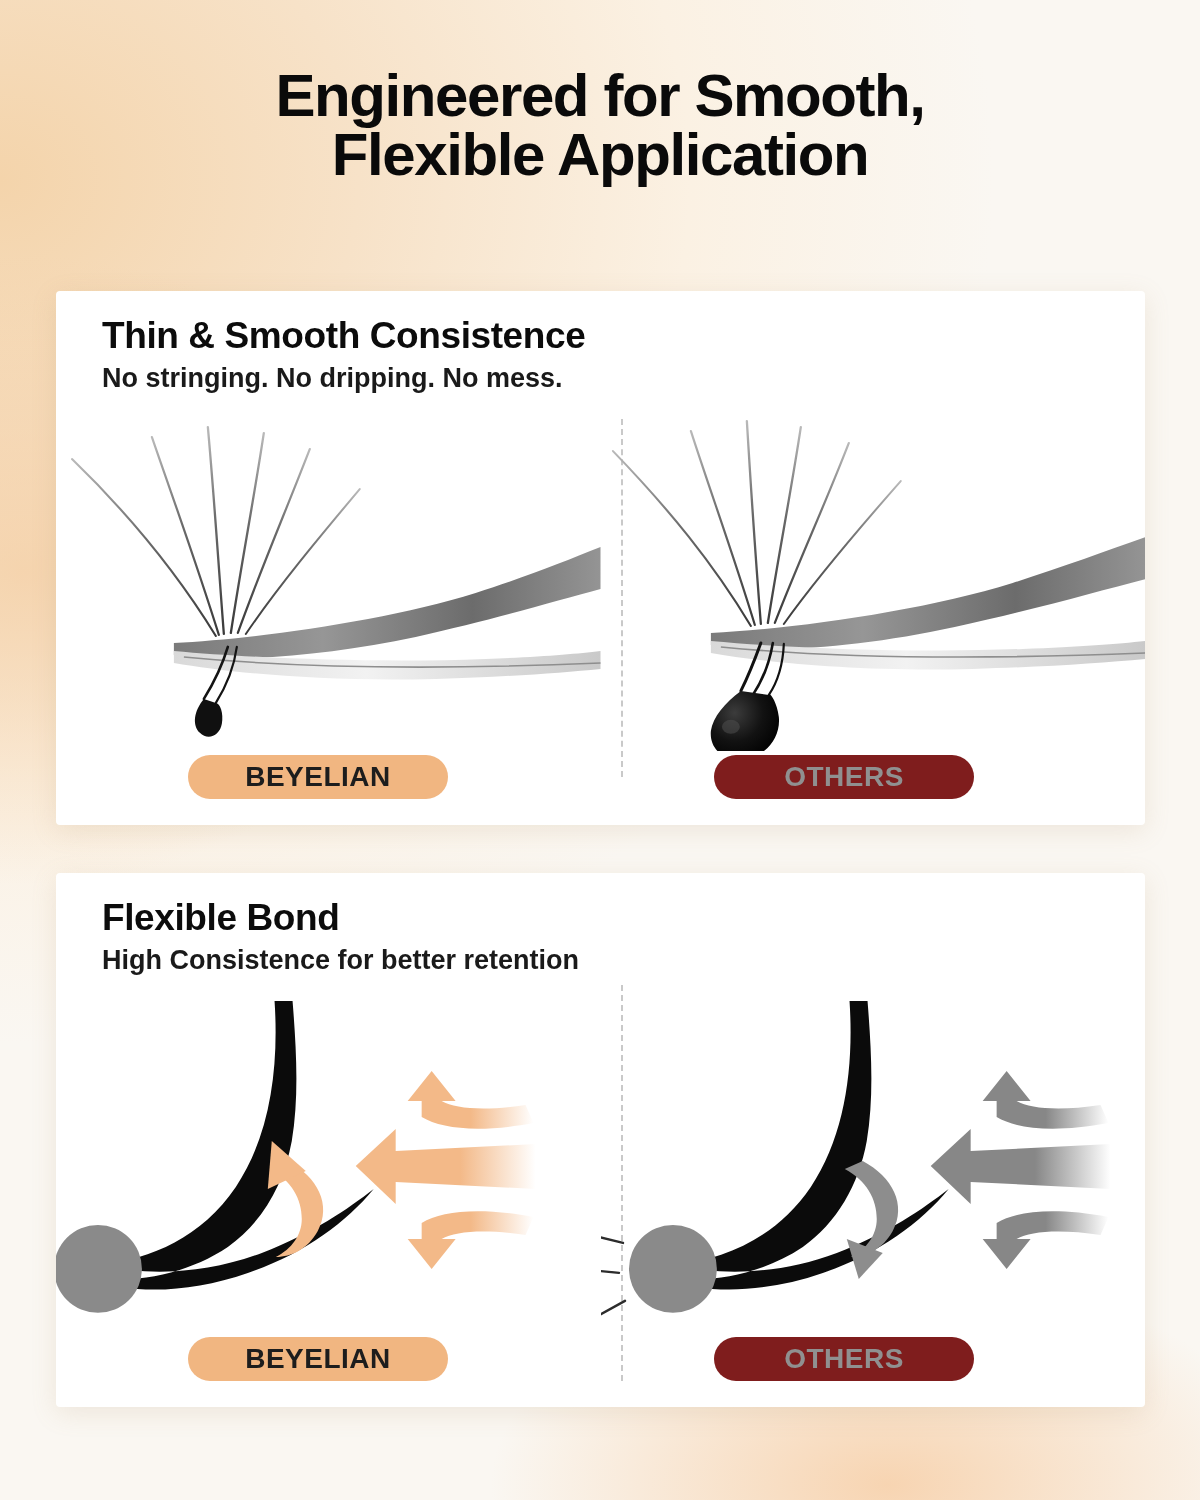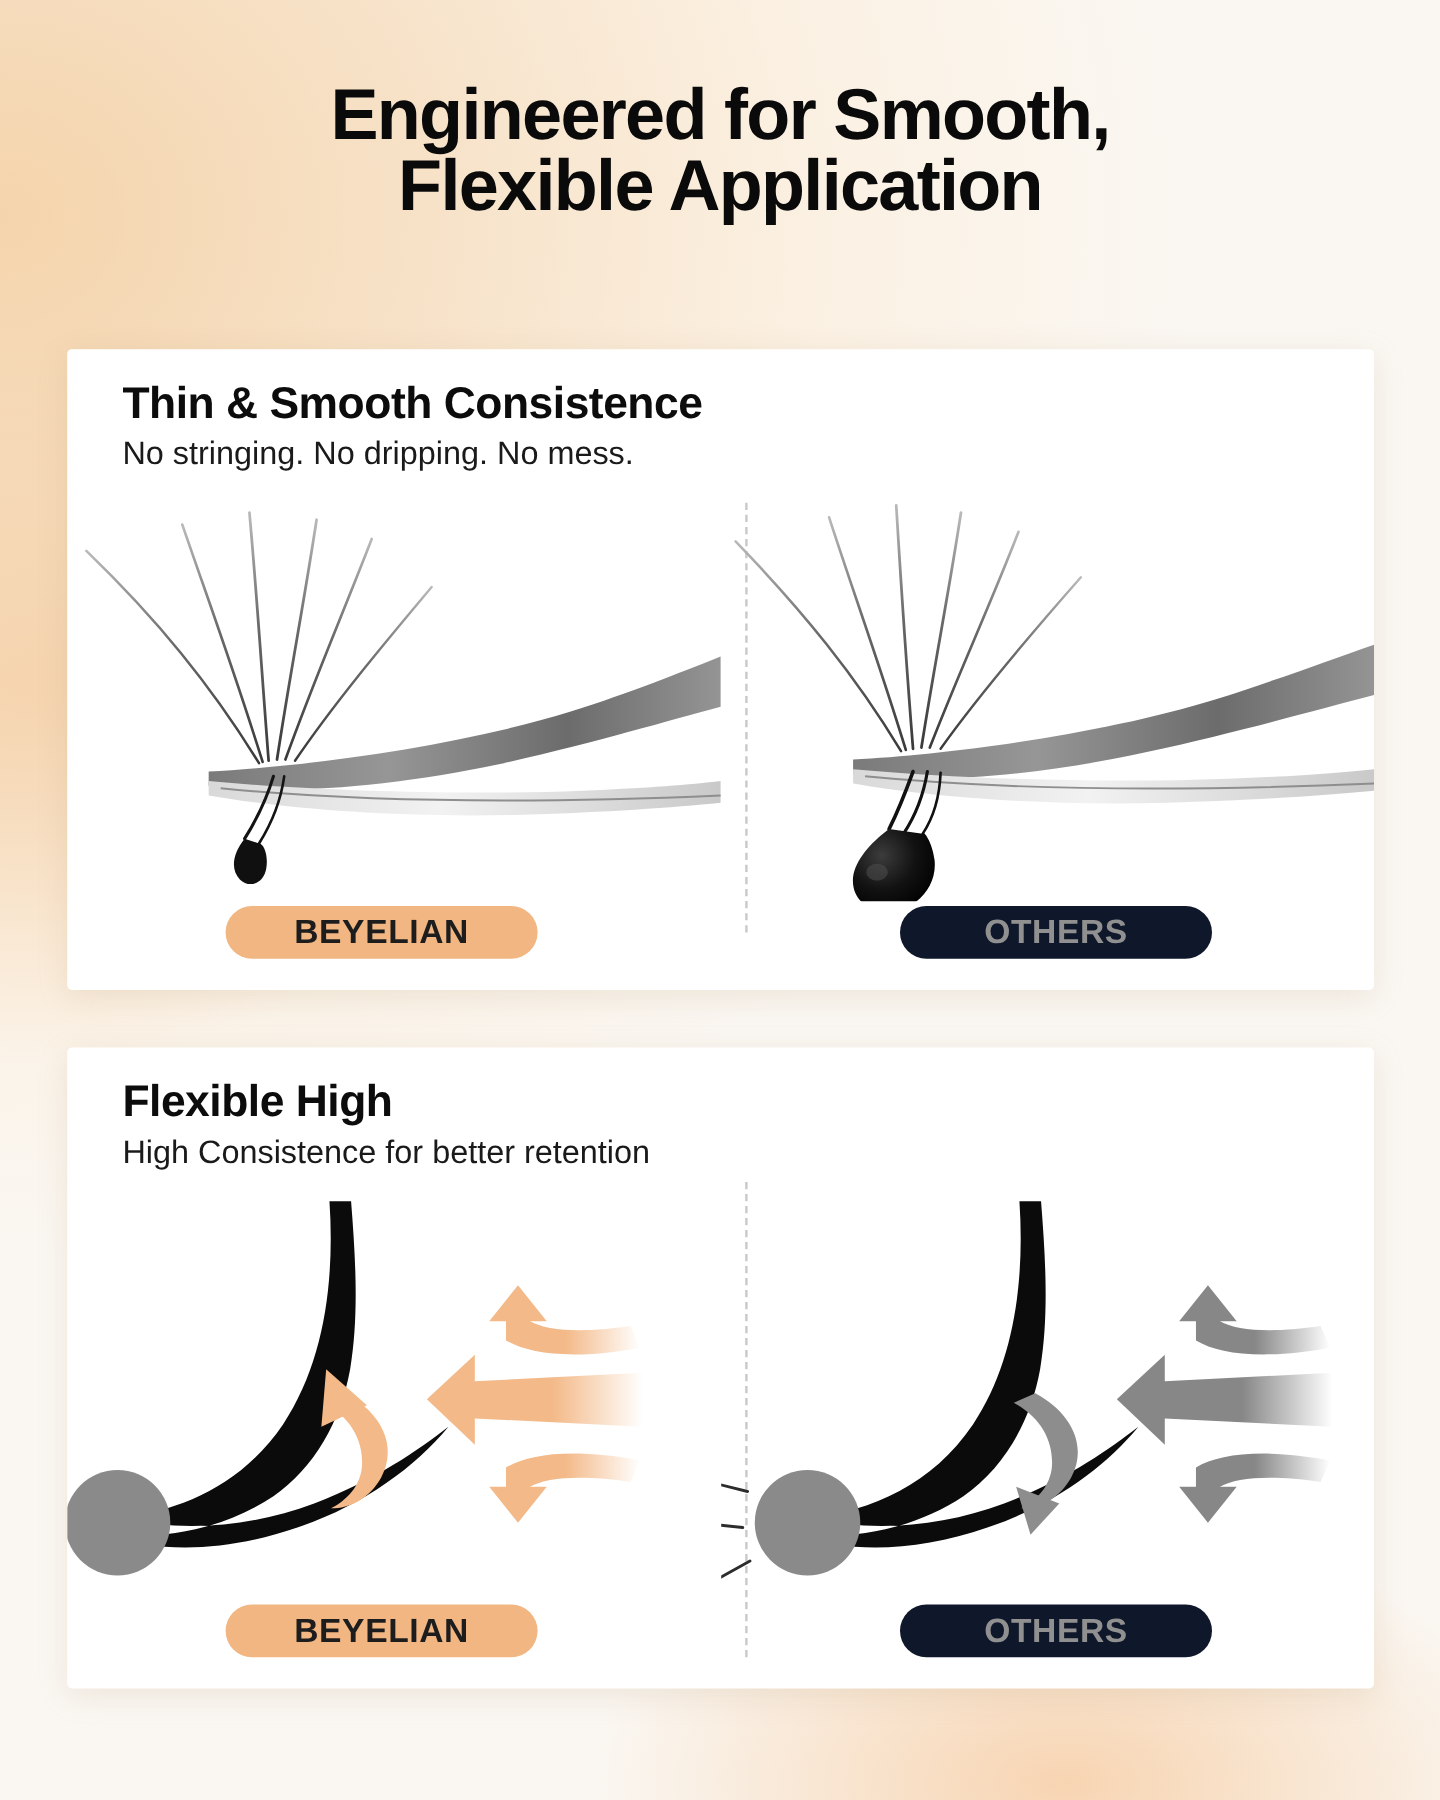--- a/index.html
+++ b/index.html
@@ -51,21 +51,21 @@
   }
   #card-1 { left:56px; top:291px;  width:1089px; height:534px; }
   #card-2 { left:56px; top:873px;  width:1089px; height:534px; }
 
   .card-title {
     position:absolute; left:46px; top:24px;
     font-size:37px; font-weight:700; letter-spacing:-.4px; color:#0c0c0c;
   }
   .card-sub {
     position:absolute; left:46px; top:72px;
-    font-size:27px; font-weight:400; color:#1a1a1a;
+    font-size:27px; font-weight:700; color:#1a1a1a;
   }
 
   
   .compare { position:absolute; left:0; right:0; }
   #compare-1 { top:120px; height:340px; }
   #compare-2 { top:128px; height:330px; }
 
   .divider {
     position:absolute; top:0; bottom:0; left:565px; width:0;
     border-left:2px dashed #c9c9c9;
@@ -84,21 +84,21 @@
   .badge-row { position:absolute; left:0; right:0; height:44px; }
   #badges-1 { top:464px; }
   #badges-2 { top:464px; }
 
   .badge {
     position:absolute; height:44px; line-height:44px;
     border-radius:22px; text-align:center;
     font-size:28px; letter-spacing:.5px; font-weight:700;
   }
   .badge-brand  { left:132px; width:260px; background:#f1b681; color:#1d1d1d; }
-  .badge-others { left:694px; width:260px; background:#0f172a; color:#909090; }
+  .badge-others { left:658px; width:260px; background:#7f1d1d; color:#909090; }
 </style>
 </head>
 <body>
 
 <div class="bg-layer bg-base"></div>
 <div class="bg-layer bg-soft-left"></div>
 <div class="bg-layer bg-soft-bottom"></div>
 
 <h1 class="headline">
   <span>Engineered for Smooth,</span>
@@ -212,21 +212,21 @@
   </div>
 
   <div class="badge-row" id="badges-1">
     <div class="badge badge-brand">BEYELIAN</div>
     <div class="badge badge-others">OTHERS</div>
   </div>
 </section>
 
 <section class="card" id="card-2">
 
-  <div class="card-title">Flexible High</div>
+  <div class="card-title">Flexible Bond</div>
   <div class="card-sub">High Consistence for better retention</div>
 
   <div class="compare" id="compare-2">
     <div class="divider"></div>
 
     <div class="half left">
       <div class="scene">
         <svg viewBox="0 0 545 330" preserveAspectRatio="xMidYMid meet">
           <defs>
             <linearGradient id="oFadeA" x1="0" y1="0" x2="1" y2="0">

